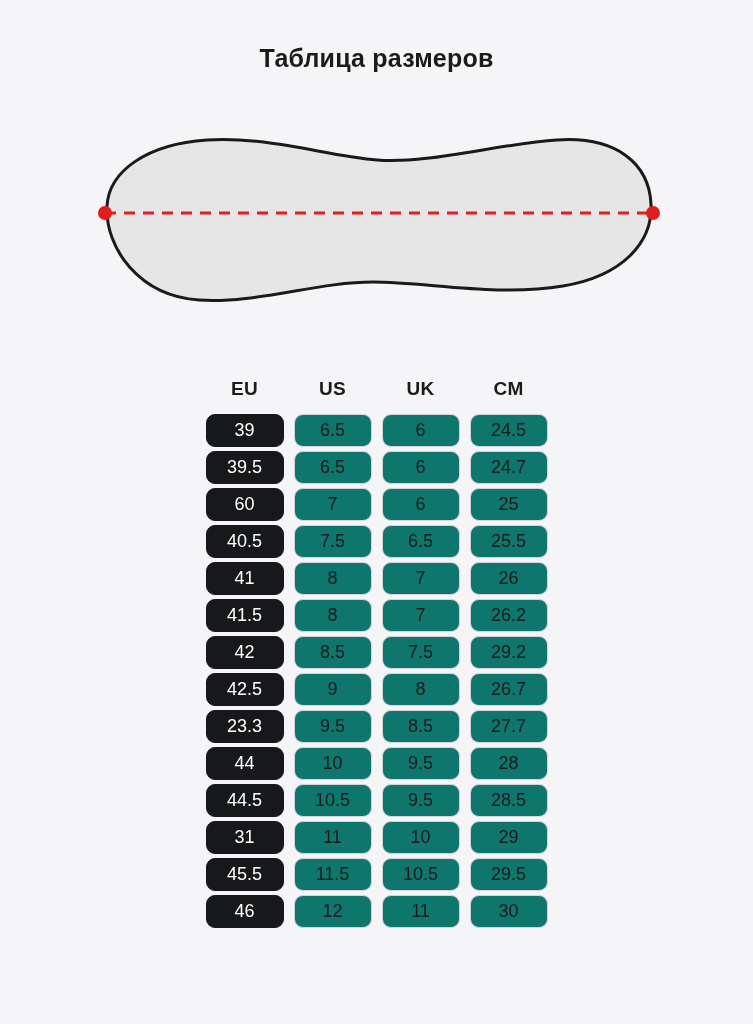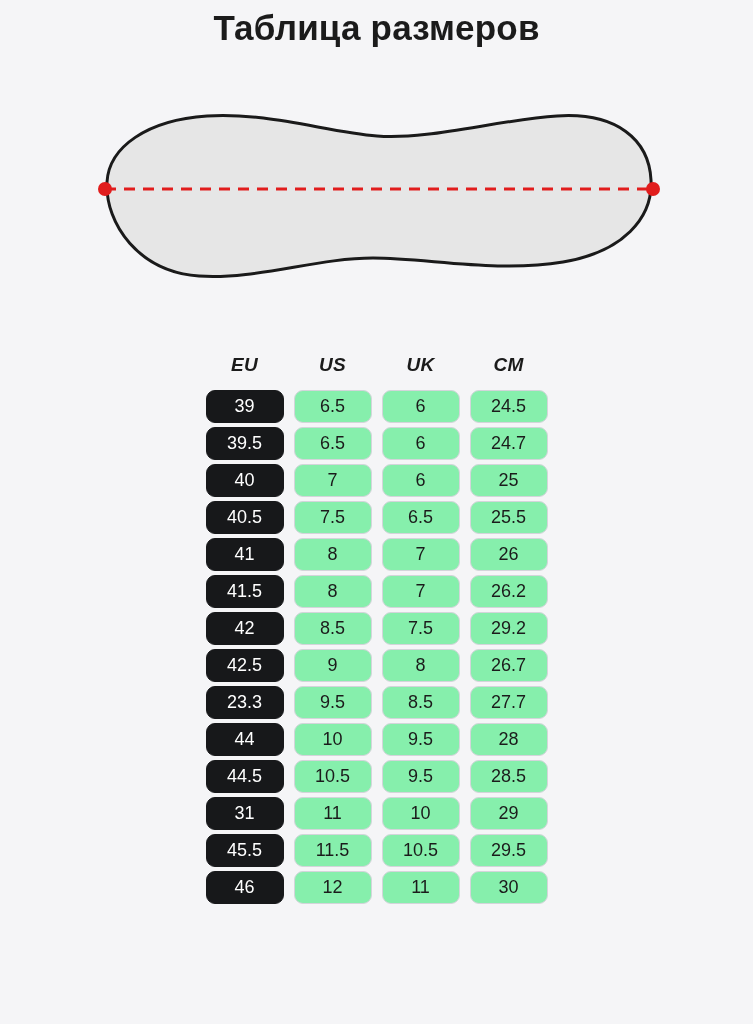--- a/index.html
+++ b/index.html
@@ -16,26 +16,27 @@
     position: relative;
   }
   .page {
     width: 753px;
     height: 1024px;
     position: relative;
     box-sizing: border-box;
   }
   .title {
     text-align: center;
-    font-size: 35px;
+    font-size: 25px;
     font-weight: 700;
     letter-spacing: 0.2px;
     color: #1b1b1b;
     padding-top: 7px;
     line-height: 1.2;
+    margin-top: 36px;
   }
   .diagram-wrap {
     width: 753px;
     height: 230px;
     margin-top: 28px;
     display: flex;
     align-items: center;
     justify-content: center;
   }
   .table-wrap {
@@ -47,21 +48,20 @@
     border-collapse: separate;
     border-spacing: 10px 4px;
   }
   table.size-table th {
     font-size: 19px;
     font-weight: 700;
     color: #1b1b1b;
     padding-bottom: 10px;
     text-align: center;
     letter-spacing: 0.3px;
-    font-style: italic;
   }
   table.size-table td {
     padding: 0;
     text-align: right;
   }
   .cell {
     width: 78px;
     height: 33px;
     border-radius: 9px;
     display: flex;
@@ -70,21 +70,21 @@
     font-size: 18px;
     box-sizing: border-box;
   }
   .cell.eu {
     background: #17181a;
     color: #ffffff;
     border: 1.5px solid #17181a;
     font-weight: 400;
   }
   .cell.plain {
-    background: #86efac;
+    background: #0f766e;
     color: #1b1b1b;
     border: 1.5px solid #d3d5da;
   }
   svg.sole {
     display: block;
   }
 </style>
 </head>
 <body>
 
@@ -143,21 +143,21 @@
             </td>
           <td>
               <div class="cell plain">6</div>
             </td>
           <td>
               <div class="cell plain">24.7</div>
             </td>
         </tr>
         <tr>
           <td>
-              <div class="cell eu">40</div>
+              <div class="cell eu">60</div>
             </td>
           <td>
               <div class="cell plain">7</div>
             </td>
           <td>
               <div class="cell plain">6</div>
             </td>
           <td>
               <div class="cell plain">25</div>
             </td>

